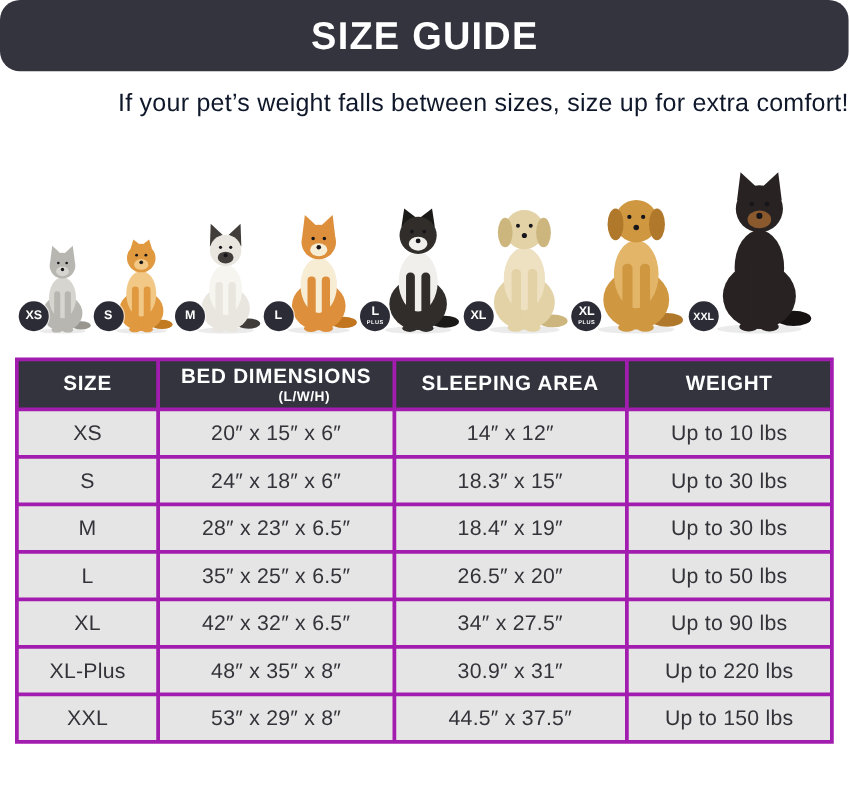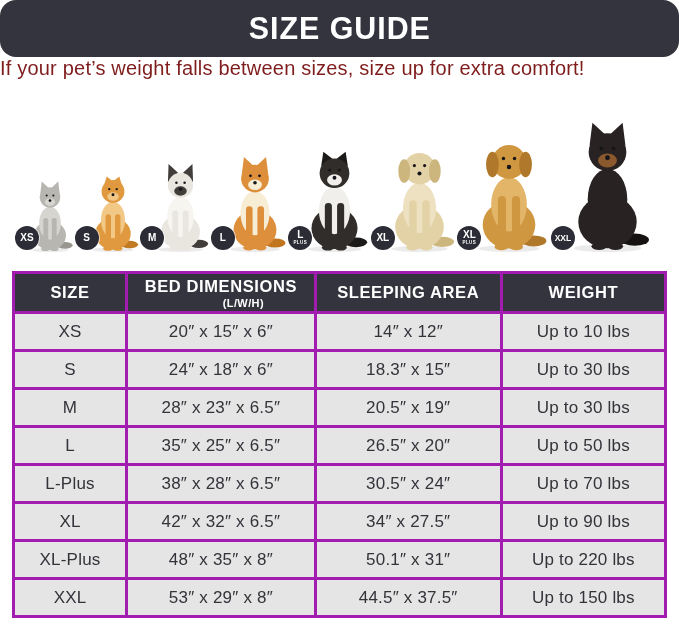--- a/index.html
+++ b/index.html
@@ -18,22 +18,22 @@
   .banner{
     height:57px;background:var(--dark);
     display:flex;align-items:center;justify-content:center;border-radius:16px;
   }
   .banner h1{
     margin:0;color:#ffffff;font-size:31px;font-weight:bold;
     letter-spacing:1px;transform:scaleX(0.98);
   }
   
   .subtitle{
-    margin-top:0;text-align:left;
-    font-size:20px;color:#7f1d1d;letter-spacing:0.2px;
+    margin-top:15px;text-align:right;
+    font-size:20px;color:#0f172a;letter-spacing:0.2px;
   }
   
   .pets{
     height:156px;margin-top:16px;padding:0 24px;
     display:flex;align-items:flex-end;justify-content:space-between;
   }
   .pet{position:relative;display:flex;align-items:flex-end;}
   .pet svg{display:block;}
   .badge{
     position:absolute;left:-9px;bottom:2px;
@@ -286,45 +286,39 @@
       </tr>
       <tr>
         <td>S</td>
         <td>24″ x 18″ x 6″</td>
         <td>18.3″ x 15″</td>
         <td>Up to 30 lbs</td>
       </tr>
       <tr>
         <td>M</td>
         <td>28″ x 23″ x 6.5″</td>
-        <td>20.5″ x 19″</td>
+        <td>18.4″ x 19″</td>
         <td>Up to 30 lbs</td>
       </tr>
       <tr>
         <td>L</td>
         <td>35″ x 25″ x 6.5″</td>
         <td>26.5″ x 20″</td>
         <td>Up to 50 lbs</td>
       </tr>
       <tr>
-        <td>L-Plus</td>
-        <td>38″ x 28″ x 6.5″</td>
-        <td>30.5″ x 24″</td>
-        <td>Up to 70 lbs</td>
-      </tr>
-      <tr>
         <td>XL</td>
         <td>42″ x 32″ x 6.5″</td>
         <td>34″ x 27.5″</td>
         <td>Up to 90 lbs</td>
       </tr>
       <tr>
         <td>XL-Plus</td>
         <td>48″ x 35″ x 8″</td>
-        <td>50.1″ x 31″</td>
+        <td>30.9″ x 31″</td>
         <td>Up to 220 lbs</td>
       </tr>
       <tr>
         <td>XXL</td>
         <td>53″ x 29″ x 8″</td>
         <td>44.5″ x 37.5″</td>
         <td>Up to 150 lbs</td>
       </tr>
     </tbody>
 </table>

